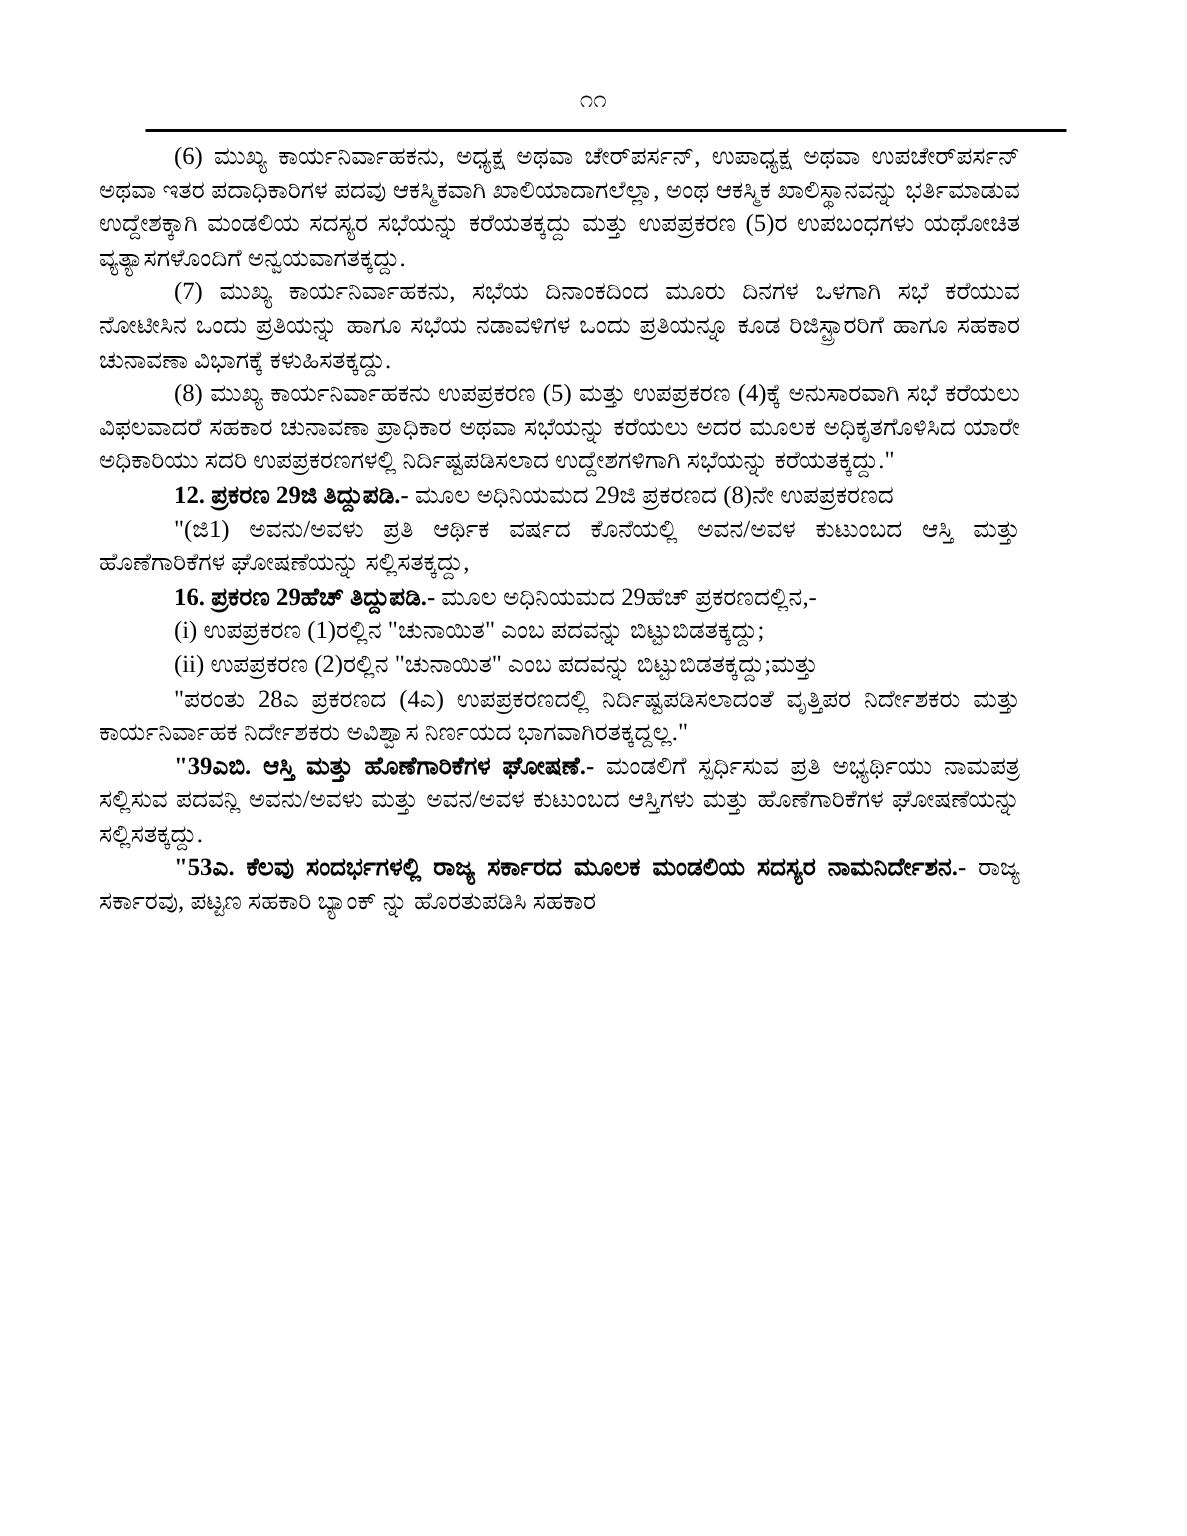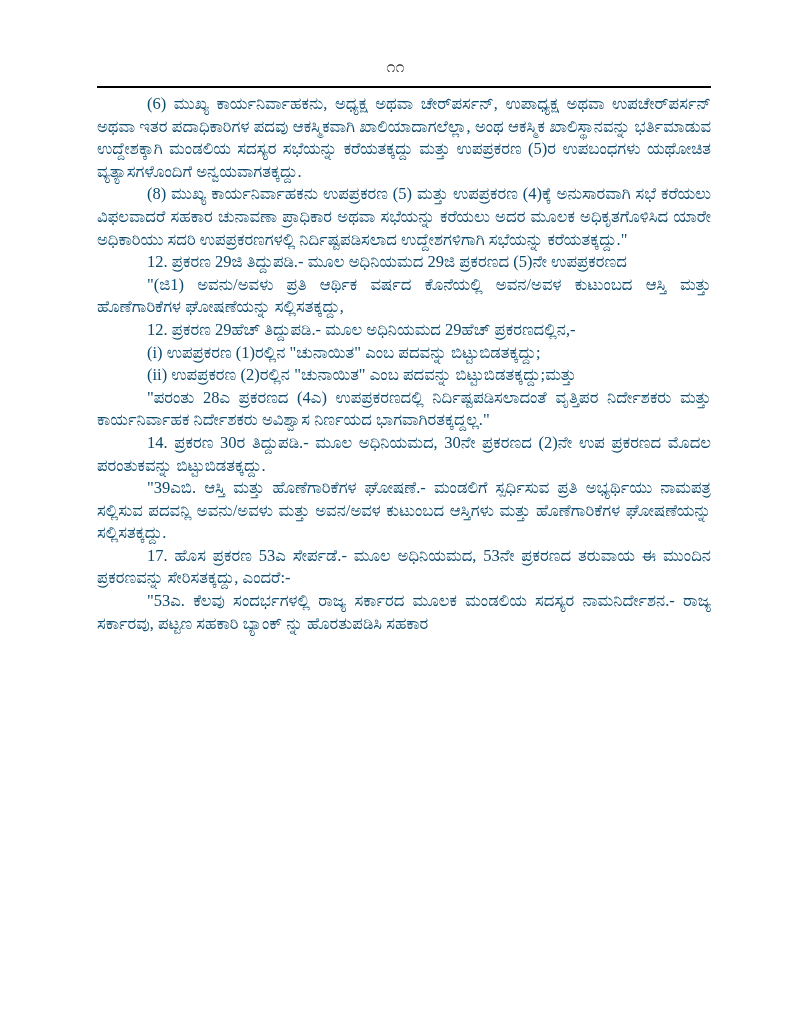--- a/index.html
+++ b/index.html
@@ -25,47 +25,46 @@
   }
   .rule {
     width: 614px;
     margin: 9px 0 0 97px;
     border: none;
     border-top: 2px solid #000000;
     height: 0;
   }
   .content {
     width: 614px;
-    margin: 5px 80px 0 97px;
+    margin: 5px 80px 0 66px;
     font-size: 16.5px;
     line-height: 22.6px;
     text-align: justify;
-    color: #0c4a6e;
+    color: #000000;
   }
   .content p {
     margin: 0;
     padding: 0;
     text-indent: 50px;
   }
   .content p.noindent { text-indent: 0; }
-  .content b { font-weight: normal; }
+  .content b { font-weight: bold; }
 </style>
 </head>
 <body>
 
 <div class="page">
   <div class="page-number">೧೧</div>
   <div class="rule"></div>
   <div class="content">
     <p><b></b><span>(6) ಮುಖ್ಯ ಕಾರ್ಯನಿರ್ವಾಹಕನು, ಅಧ್ಯಕ್ಷ ಅಥವಾ ಚೇರ್‌ಪರ್ಸನ್, ಉಪಾಧ್ಯಕ್ಷ ಅಥವಾ ಉಪಚೇರ್‌ಪರ್ಸನ್ ಅಥವಾ ಇತರ ಪದಾಧಿಕಾರಿಗಳ ಪದವು ಆಕಸ್ಮಿಕವಾಗಿ ಖಾಲಿಯಾದಾಗಲೆಲ್ಲಾ, ಅಂಥ ಆಕಸ್ಮಿಕ ಖಾಲಿಸ್ಥಾನವನ್ನು ಭರ್ತಿಮಾಡುವ ಉದ್ದೇಶಕ್ಕಾಗಿ ಮಂಡಲಿಯ ಸದಸ್ಯರ ಸಭೆಯನ್ನು ಕರೆಯತಕ್ಕದ್ದು ಮತ್ತು ಉಪಪ್ರಕರಣ (5)ರ ಉಪಬಂಧಗಳು ಯಥೋಚಿತ ವ್ಯತ್ಯಾಸಗಳೊಂದಿಗೆ ಅನ್ವಯವಾಗತಕ್ಕದ್ದು.</span></p>
+    <p><b></b><span>(7) ಮುಖ್ಯ ಕಾರ್ಯನಿರ್ವಾಹಕನು, ಸಭೆಯ ದಿನಾಂಕದಿಂದ ಮೂರು ದಿನಗಳ ಒಳಗಾಗಿ ಸಭೆ ಕರೆಯುವ ನೋಟೀಸಿನ ಒಂದು ಪ್ರತಿಯನ್ನು ಹಾಗೂ ಸಭೆಯ ನಡಾವಳಿಗಳ ಒಂದು ಪ್ರತಿಯನ್ನೂ ಕೂಡ ರಿಜಿಸ್ಟ್ರಾರರಿಗೆ ಹಾಗೂ ಸಹಕಾರ ಚುನಾವಣಾ ವಿಭಾಗಕ್ಕೆ ಕಳುಹಿಸತಕ್ಕದ್ದು.</span></p>
     <p><b></b><span>(8) ಮುಖ್ಯ ಕಾರ್ಯನಿರ್ವಾಹಕನು ಉಪಪ್ರಕರಣ (5) ಮತ್ತು ಉಪಪ್ರಕರಣ (4)ಕ್ಕೆ ಅನುಸಾರವಾಗಿ ಸಭೆ ಕರೆಯಲು ವಿಫಲವಾದರೆ ಸಹಕಾರ ಚುನಾವಣಾ ಪ್ರಾಧಿಕಾರ ಅಥವಾ ಸಭೆಯನ್ನು ಕರೆಯಲು ಅದರ ಮೂಲಕ ಅಧಿಕೃತಗೊಳಿಸಿದ ಯಾರೇ ಅಧಿಕಾರಿಯು ಸದರಿ ಉಪಪ್ರಕರಣಗಳಲ್ಲಿ ನಿರ್ದಿಷ್ಟಪಡಿಸಲಾದ ಉದ್ದೇಶಗಳಿಗಾಗಿ ಸಭೆಯನ್ನು ಕರೆಯತಕ್ಕದ್ದು."</span></p>
-    <p><b>12. ಪ್ರಕರಣ 29ಜಿ ತಿದ್ದುಪಡಿ.-</b><span> ಮೂಲ ಅಧಿನಿಯಮದ 29ಜಿ ಪ್ರಕರಣದ (5)ನೇ ಉಪಪ್ರಕರಣದ</span></p>
+    <p><b>12. ಪ್ರಕರಣ 29ಜಿ ತಿದ್ದುಪಡಿ.-</b><span> ಮೂಲ ಅಧಿನಿಯಮದ 29ಜಿ ಪ್ರಕರಣದ (8)ನೇ ಉಪಪ್ರಕರಣದ</span></p>
     <p><b></b><span>"(ಜಿ1) ಅವನು/ಅವಳು ಪ್ರತಿ ಆರ್ಥಿಕ ವರ್ಷದ ಕೊನೆಯಲ್ಲಿ ಅವನ/ಅವಳ ಕುಟುಂಬದ ಆಸ್ತಿ ಮತ್ತು ಹೊಣೆಗಾರಿಕೆಗಳ ಘೋಷಣೆಯನ್ನು ಸಲ್ಲಿಸತಕ್ಕದ್ದು,</span></p>
-    <p><b>12. ಪ್ರಕರಣ 29ಹೆಚ್ ತಿದ್ದುಪಡಿ.-</b><span> ಮೂಲ ಅಧಿನಿಯಮದ 29ಹೆಚ್ ಪ್ರಕರಣದಲ್ಲಿನ,-</span></p>
+    <p><b>16. ಪ್ರಕರಣ 29ಹೆಚ್ ತಿದ್ದುಪಡಿ.-</b><span> ಮೂಲ ಅಧಿನಿಯಮದ 29ಹೆಚ್ ಪ್ರಕರಣದಲ್ಲಿನ,-</span></p>
     <p><b></b><span>(i) ಉಪಪ್ರಕರಣ (1)ರಲ್ಲಿನ "ಚುನಾಯಿತ" ಎಂಬ ಪದವನ್ನು ಬಿಟ್ಟುಬಿಡತಕ್ಕದ್ದು;</span></p>
     <p><b></b><span>(ii) ಉಪಪ್ರಕರಣ (2)ರಲ್ಲಿನ "ಚುನಾಯಿತ" ಎಂಬ ಪದವನ್ನು ಬಿಟ್ಟುಬಿಡತಕ್ಕದ್ದು;ಮತ್ತು</span></p>
     <p><b></b><span>"ಪರಂತು 28ಎ ಪ್ರಕರಣದ (4ಎ) ಉಪಪ್ರಕರಣದಲ್ಲಿ ನಿರ್ದಿಷ್ಟಪಡಿಸಲಾದಂತೆ ವೃತ್ತಿಪರ ನಿರ್ದೇಶಕರು ಮತ್ತು ಕಾರ್ಯನಿರ್ವಾಹಕ ನಿರ್ದೇಶಕರು ಅವಿಶ್ವಾಸ ನಿರ್ಣಯದ ಭಾಗವಾಗಿರತಕ್ಕದ್ದಲ್ಲ."</span></p>
-    <p><b>14. ಪ್ರಕರಣ 30ರ ತಿದ್ದುಪಡಿ.-</b><span> ಮೂಲ ಅಧಿನಿಯಮದ, 30ನೇ ಪ್ರಕರಣದ (2)ನೇ ಉಪ ಪ್ರಕರಣದ ಮೊದಲ ಪರಂತುಕವನ್ನು ಬಿಟ್ಟುಬಿಡತಕ್ಕದ್ದು.</span></p>
     <p><b>"39ಎಬಿ. ಆಸ್ತಿ ಮತ್ತು ಹೊಣೆಗಾರಿಕೆಗಳ ಘೋಷಣೆ.-</b><span> ಮಂಡಲಿಗೆ ಸ್ಪರ್ಧಿಸುವ ಪ್ರತಿ ಅಭ್ಯರ್ಥಿಯು ನಾಮಪತ್ರ ಸಲ್ಲಿಸುವ ಪದವನ್ಲಿ ಅವನು/ಅವಳು ಮತ್ತು ಅವನ/ಅವಳ ಕುಟುಂಬದ ಆಸ್ತಿಗಳು ಮತ್ತು ಹೊಣೆಗಾರಿಕೆಗಳ ಘೋಷಣೆಯನ್ನು ಸಲ್ಲಿಸತಕ್ಕದ್ದು.</span></p>
-    <p><b>17. ಹೊಸ ಪ್ರಕರಣ 53ಎ ಸೇರ್ಪಡೆ.-</b><span> ಮೂಲ ಅಧಿನಿಯಮದ, 53ನೇ ಪ್ರಕರಣದ ತರುವಾಯ ಈ ಮುಂದಿನ ಪ್ರಕರಣವನ್ನು ಸೇರಿಸತಕ್ಕದ್ದು, ಎಂದರೆ:-</span></p>
     <p><b>"53ಎ. ಕೆಲವು ಸಂದರ್ಭಗಳಲ್ಲಿ ರಾಜ್ಯ ಸರ್ಕಾರದ ಮೂಲಕ ಮಂಡಲಿಯ ಸದಸ್ಯರ ನಾಮನಿರ್ದೇಶನ.-</b><span> ರಾಜ್ಯ ಸರ್ಕಾರವು, ಪಟ್ಟಣ ಸಹಕಾರಿ ಬ್ಯಾಂಕ್ ನ್ನು ಹೊರತುಪಡಿಸಿ ಸಹಕಾರ</span></p>
   </div>
 </div>
 
 </body></html>

